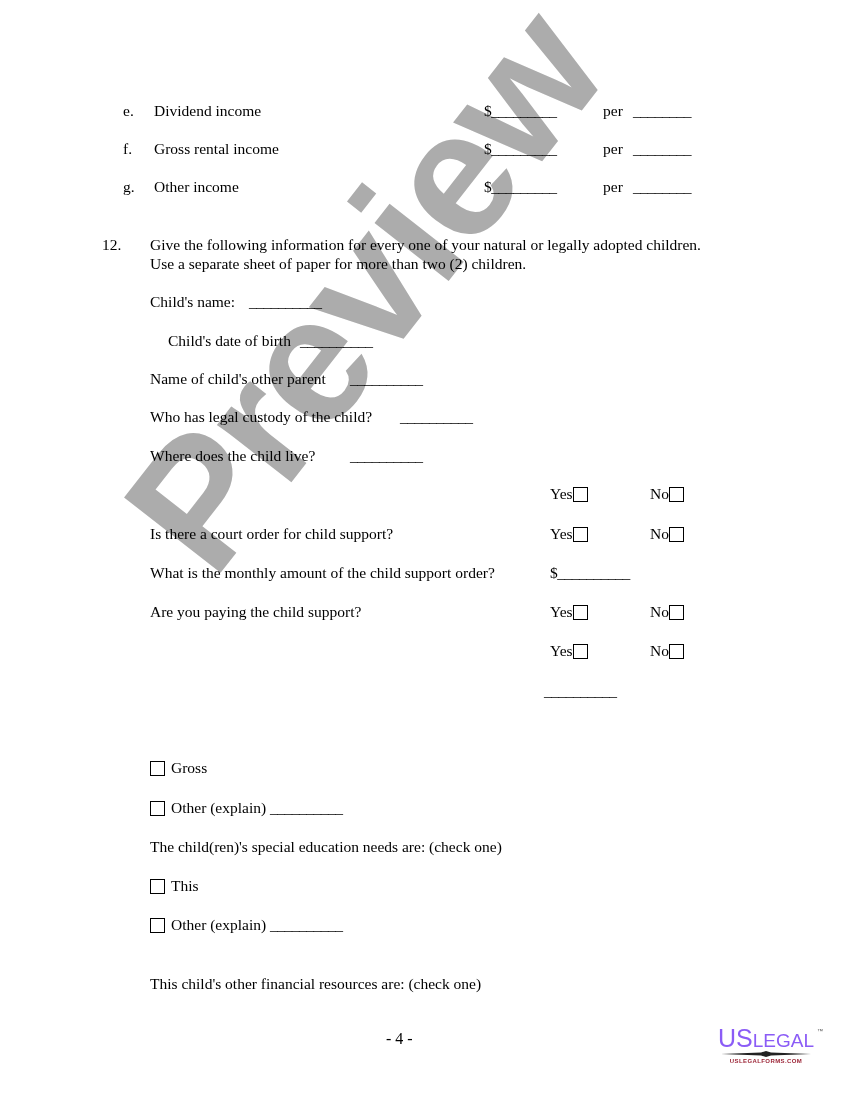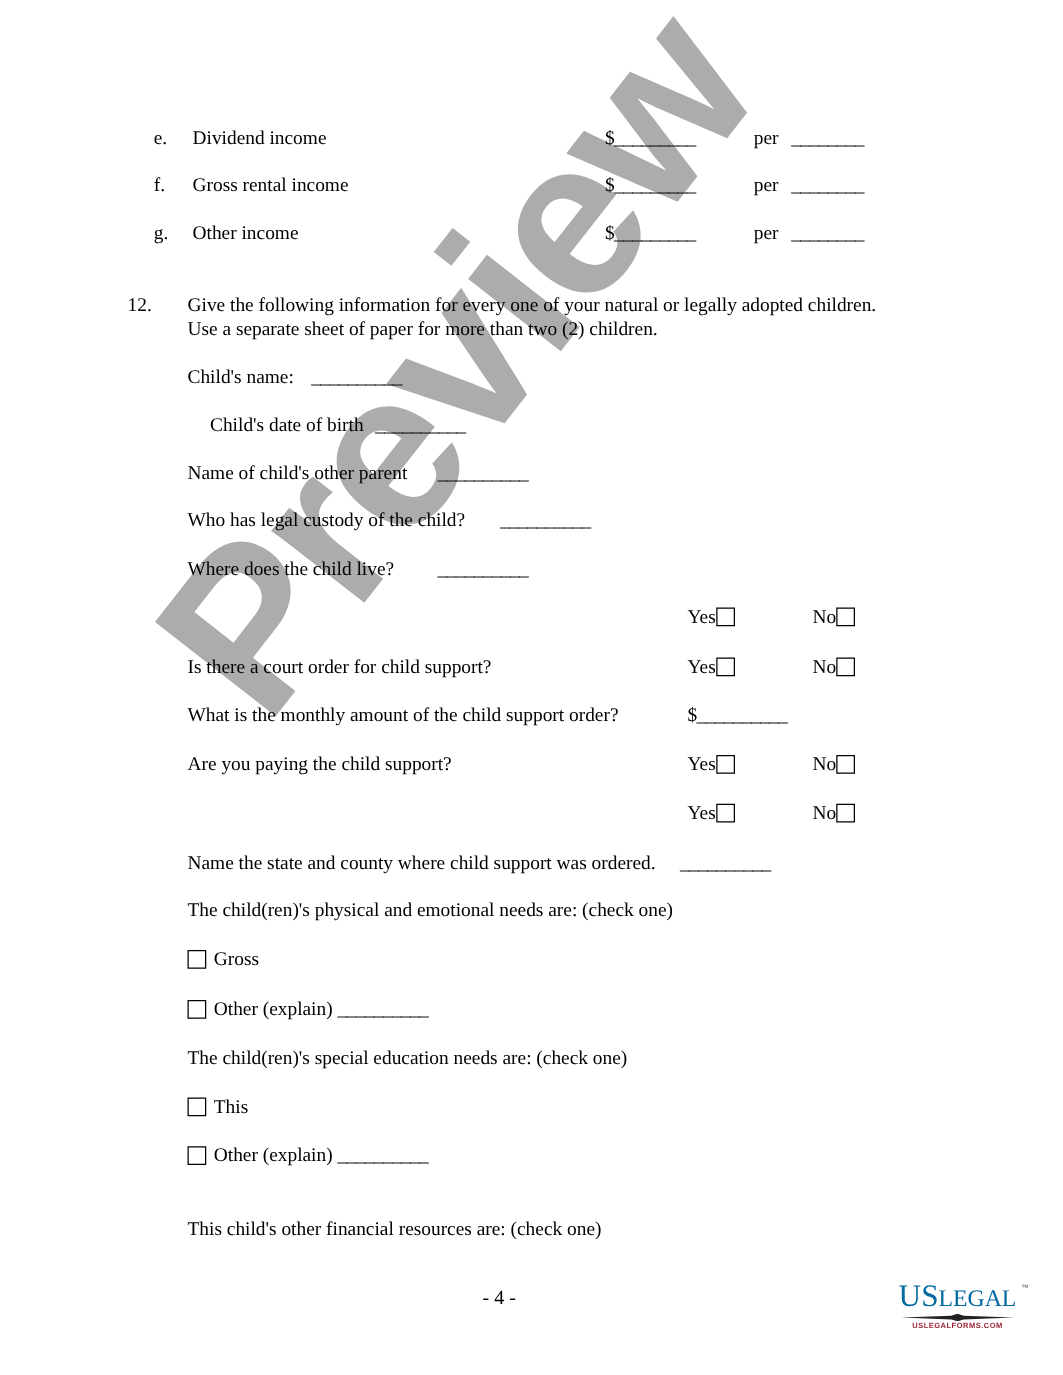--- a/index.html
+++ b/index.html
@@ -19,21 +19,21 @@
       font-family: "Liberation Sans", "DejaVu Sans", sans-serif;
       font-weight: bold; font-size: 178px; color: #a8a8a8; opacity: 0.95;
       transform: rotate(-52deg); transform-origin: 0 0;
       letter-spacing: -4px; line-height: 1; pointer-events: none;
       white-space: nowrap; z-index: 1;
     }
     .content { position: absolute; inset: 0; z-index: 2; }
     .page-num { position: absolute; left: 386px; top: 1030px; font-size: 16px; }
     .logo { position: absolute; left: 707px; top: 1026px; width: 118px; height: 44px; text-align: center; }
     .logo-word {
-      font-family: Liberation Serif, serif; color: #0369a1; font-size: 25px;
+      font-family: Liberation Sans, sans-serif; color: #8b5cf6; font-size: 25px;
       line-height: 24px; letter-spacing: 0px; display: block;
     }
     .logo-word small { font-size: 19px; }
     .logo-tm { position: absolute; right: 2px; top: 2px; font-size: 6px; color: #555; font-family: "Liberation Sans", sans-serif; }
     .logo-bar { position: absolute; left: 14px; top: 25px; width: 90px; height: 6px; }
     .logo-url {
       position: absolute; left: 0; right: 0; top: 32px; font-family: "Liberation Sans", sans-serif;
       font-size: 6px; color: #9b2335; letter-spacing: 0.4px; font-weight: bold;
     }
   </style>
@@ -95,24 +95,22 @@
   <span class="abs" style="left:150px;top:564px">What is the monthly amount of the child support order?</span>
   <span class="abs blank" style="left:550px;top:564px">$__________</span>
 
   <span class="abs" style="left:150px;top:603px">Are you paying the child support?</span>
   <span class="abs" style="left:550px;top:603px"><span>Yes</span><span class="cb"></span></span>
   <span class="abs" style="left:650px;top:603px"><span>No</span><span class="cb"></span></span>
 
   <span class="abs" style="left:550px;top:642px"><span>Yes</span><span class="cb"></span></span>
   <span class="abs" style="left:650px;top:642px"><span>No</span><span class="cb"></span></span>
 
-  <span class="abs" style="left:150px;top:682px">Name the state and county where child support was ordered.</span>
   <span class="abs blank" style="left:544px;top:682px">__________</span>
 
-  <span class="abs" style="left:150px;top:720px">The child(ren)'s physical and emotional needs are: (check one)</span>
   <span class="abs" style="left:150px;top:759px"><span class="cb" style="margin-right:6px"></span><span>Gross</span></span>
   <span class="abs" style="left:150px;top:799px"><span class="cb" style="margin-right:6px"></span><span>Other (explain)</span> <span class="blank">__________</span></span>
 
   <span class="abs" style="left:150px;top:838px">The child(ren)'s special education needs are: (check one)</span>
   <span class="abs" style="left:150px;top:877px"><span class="cb" style="margin-right:6px"></span><span>This</span></span>
   <span class="abs" style="left:150px;top:916px"><span class="cb" style="margin-right:6px"></span><span>Other (explain)</span> <span class="blank">__________</span></span>
 
   <span class="abs" style="left:150px;top:975px">This child's other financial resources are: (check one)</span>
 
   <span class="page-num">- 4 -</span>

